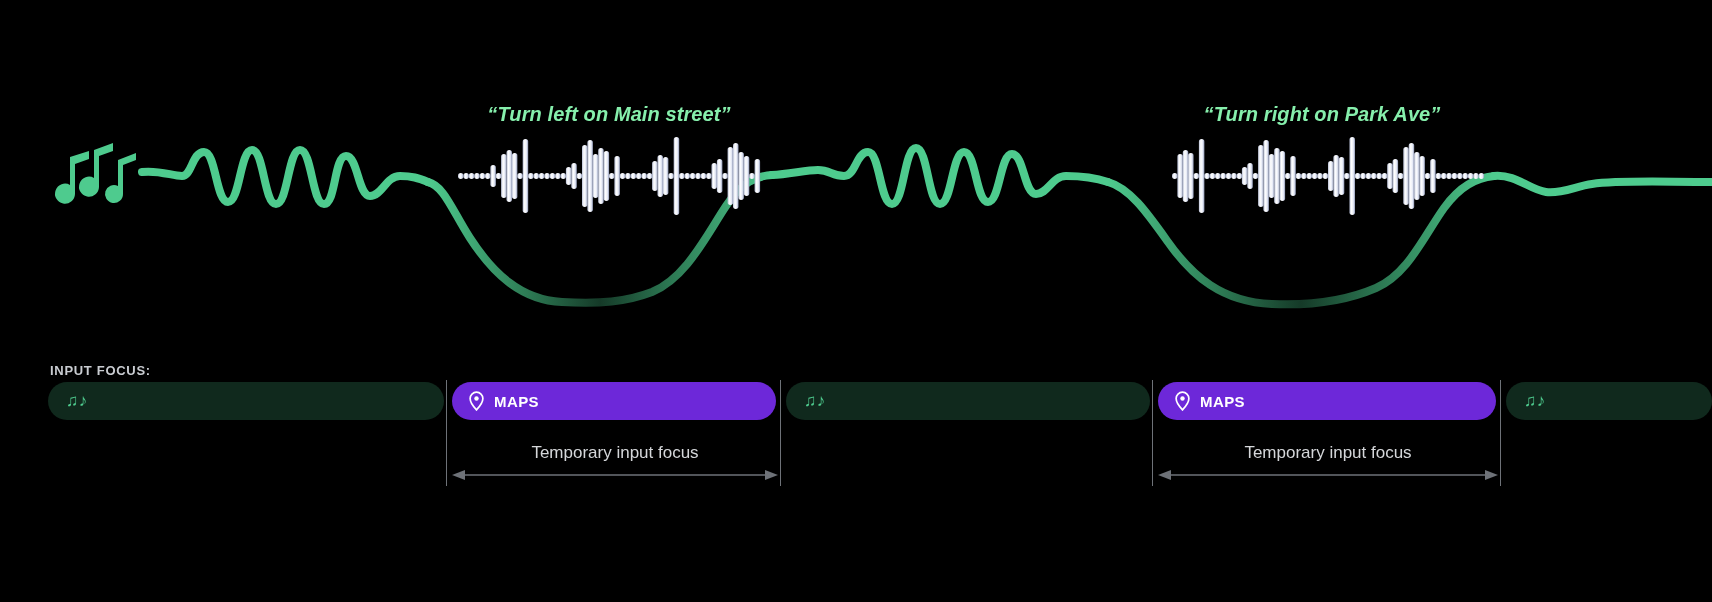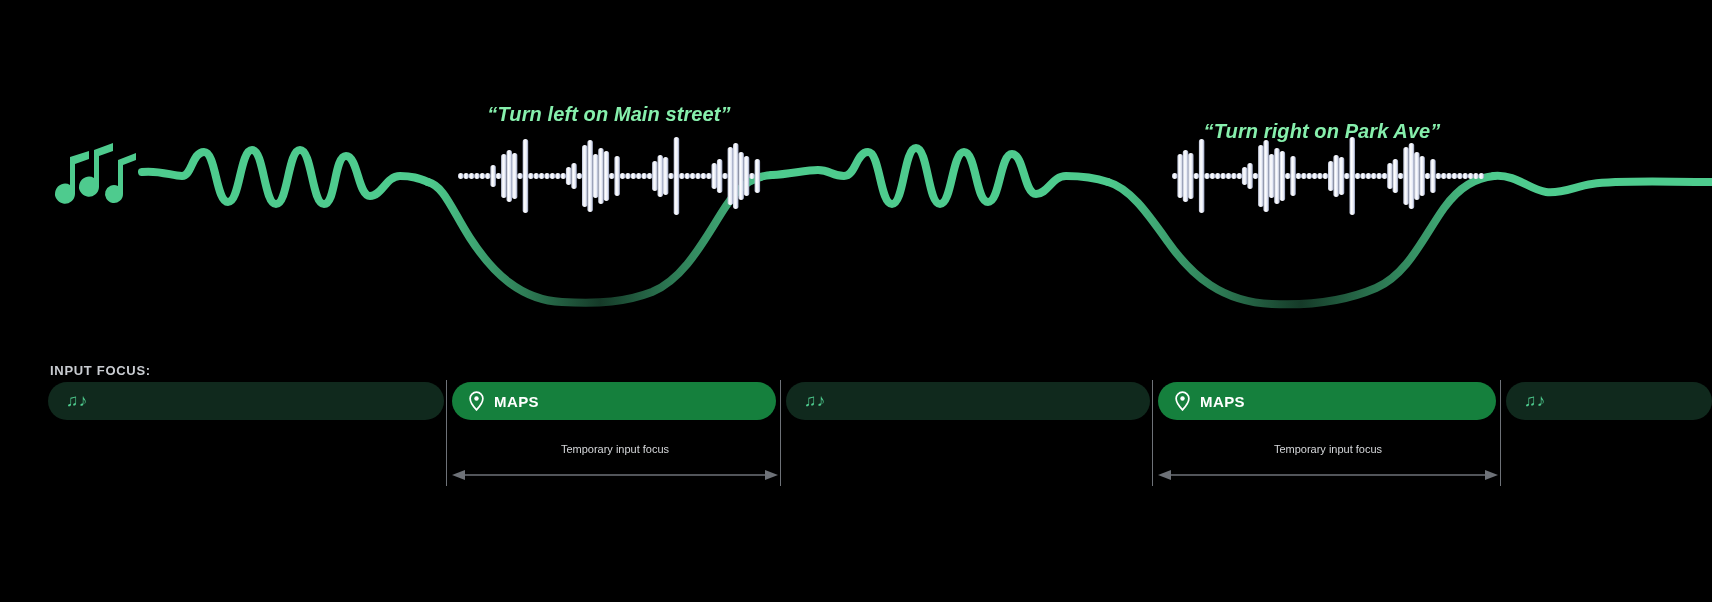--- a/index.html
+++ b/index.html
@@ -15,56 +15,56 @@
     position:absolute;
     font-style:italic;
     font-weight:bold;
     font-size:20px;
     color:#86efac;
     white-space:nowrap;
     letter-spacing:.1px;
     transform:translateX(-50%);
   }
   #caption-left{left:609px;top:103px;}
-  #caption-right{left:1322px;top:103px;margin-top:17px;}
+  #caption-right{left:1322px;top:103px;}
 
   
   #wave-svg{position:absolute;left:0;top:0;width:1712px;height:330px;}
 
   
   .focus-label{
     position:absolute;left:50px;top:353px;
     font-size:13px;font-weight:bold;letter-spacing:.7px;
     color:#c9ccd1;
     margin-top:10px;
   }
   .track{position:absolute;left:0;top:382px;width:1712px;height:38px;}
   .chip{
     position:absolute;top:0;height:38px;border-radius:19px;
     display:flex;align-items:center;box-sizing:border-box;
     padding-left:18px;
   }
   .chip.music{background:#10291d;}
-  .chip.maps{background:#15803d;padding-left:16px;align-items:center;}
+  .chip.maps{background:#6d28d9;padding-left:16px;align-items:center;}
   .chip .note-glyph{
     font-size:17px;color:#4ecb8e;line-height:1;
     transform:translateY(-1px);
   }
   .chip .maps-label{
     font-size:15px;font-weight:bold;color:#ffffff;letter-spacing:.4px;
     margin-left:9px;
   }
   .pin-icon{width:17px;height:20px;display:block;flex:0 0 auto;}
 
   
   .divider{
     position:absolute;width:1px;background:#6e7278;top:380px;height:106px;
   }
   .temp-label{
-    position:absolute;font-size:11px;color:#d5d7da;
+    position:absolute;font-size:17px;color:#d5d7da;
     white-space:nowrap;transform:translateX(-50%);top:443px;
   }
   .arrow-row{position:absolute;height:14px;top:468px;}
   .arrow-row svg{display:block;width:100%;height:14px;}
 </style>
 </head>
 <body>
 
 <div class="stage">
 

